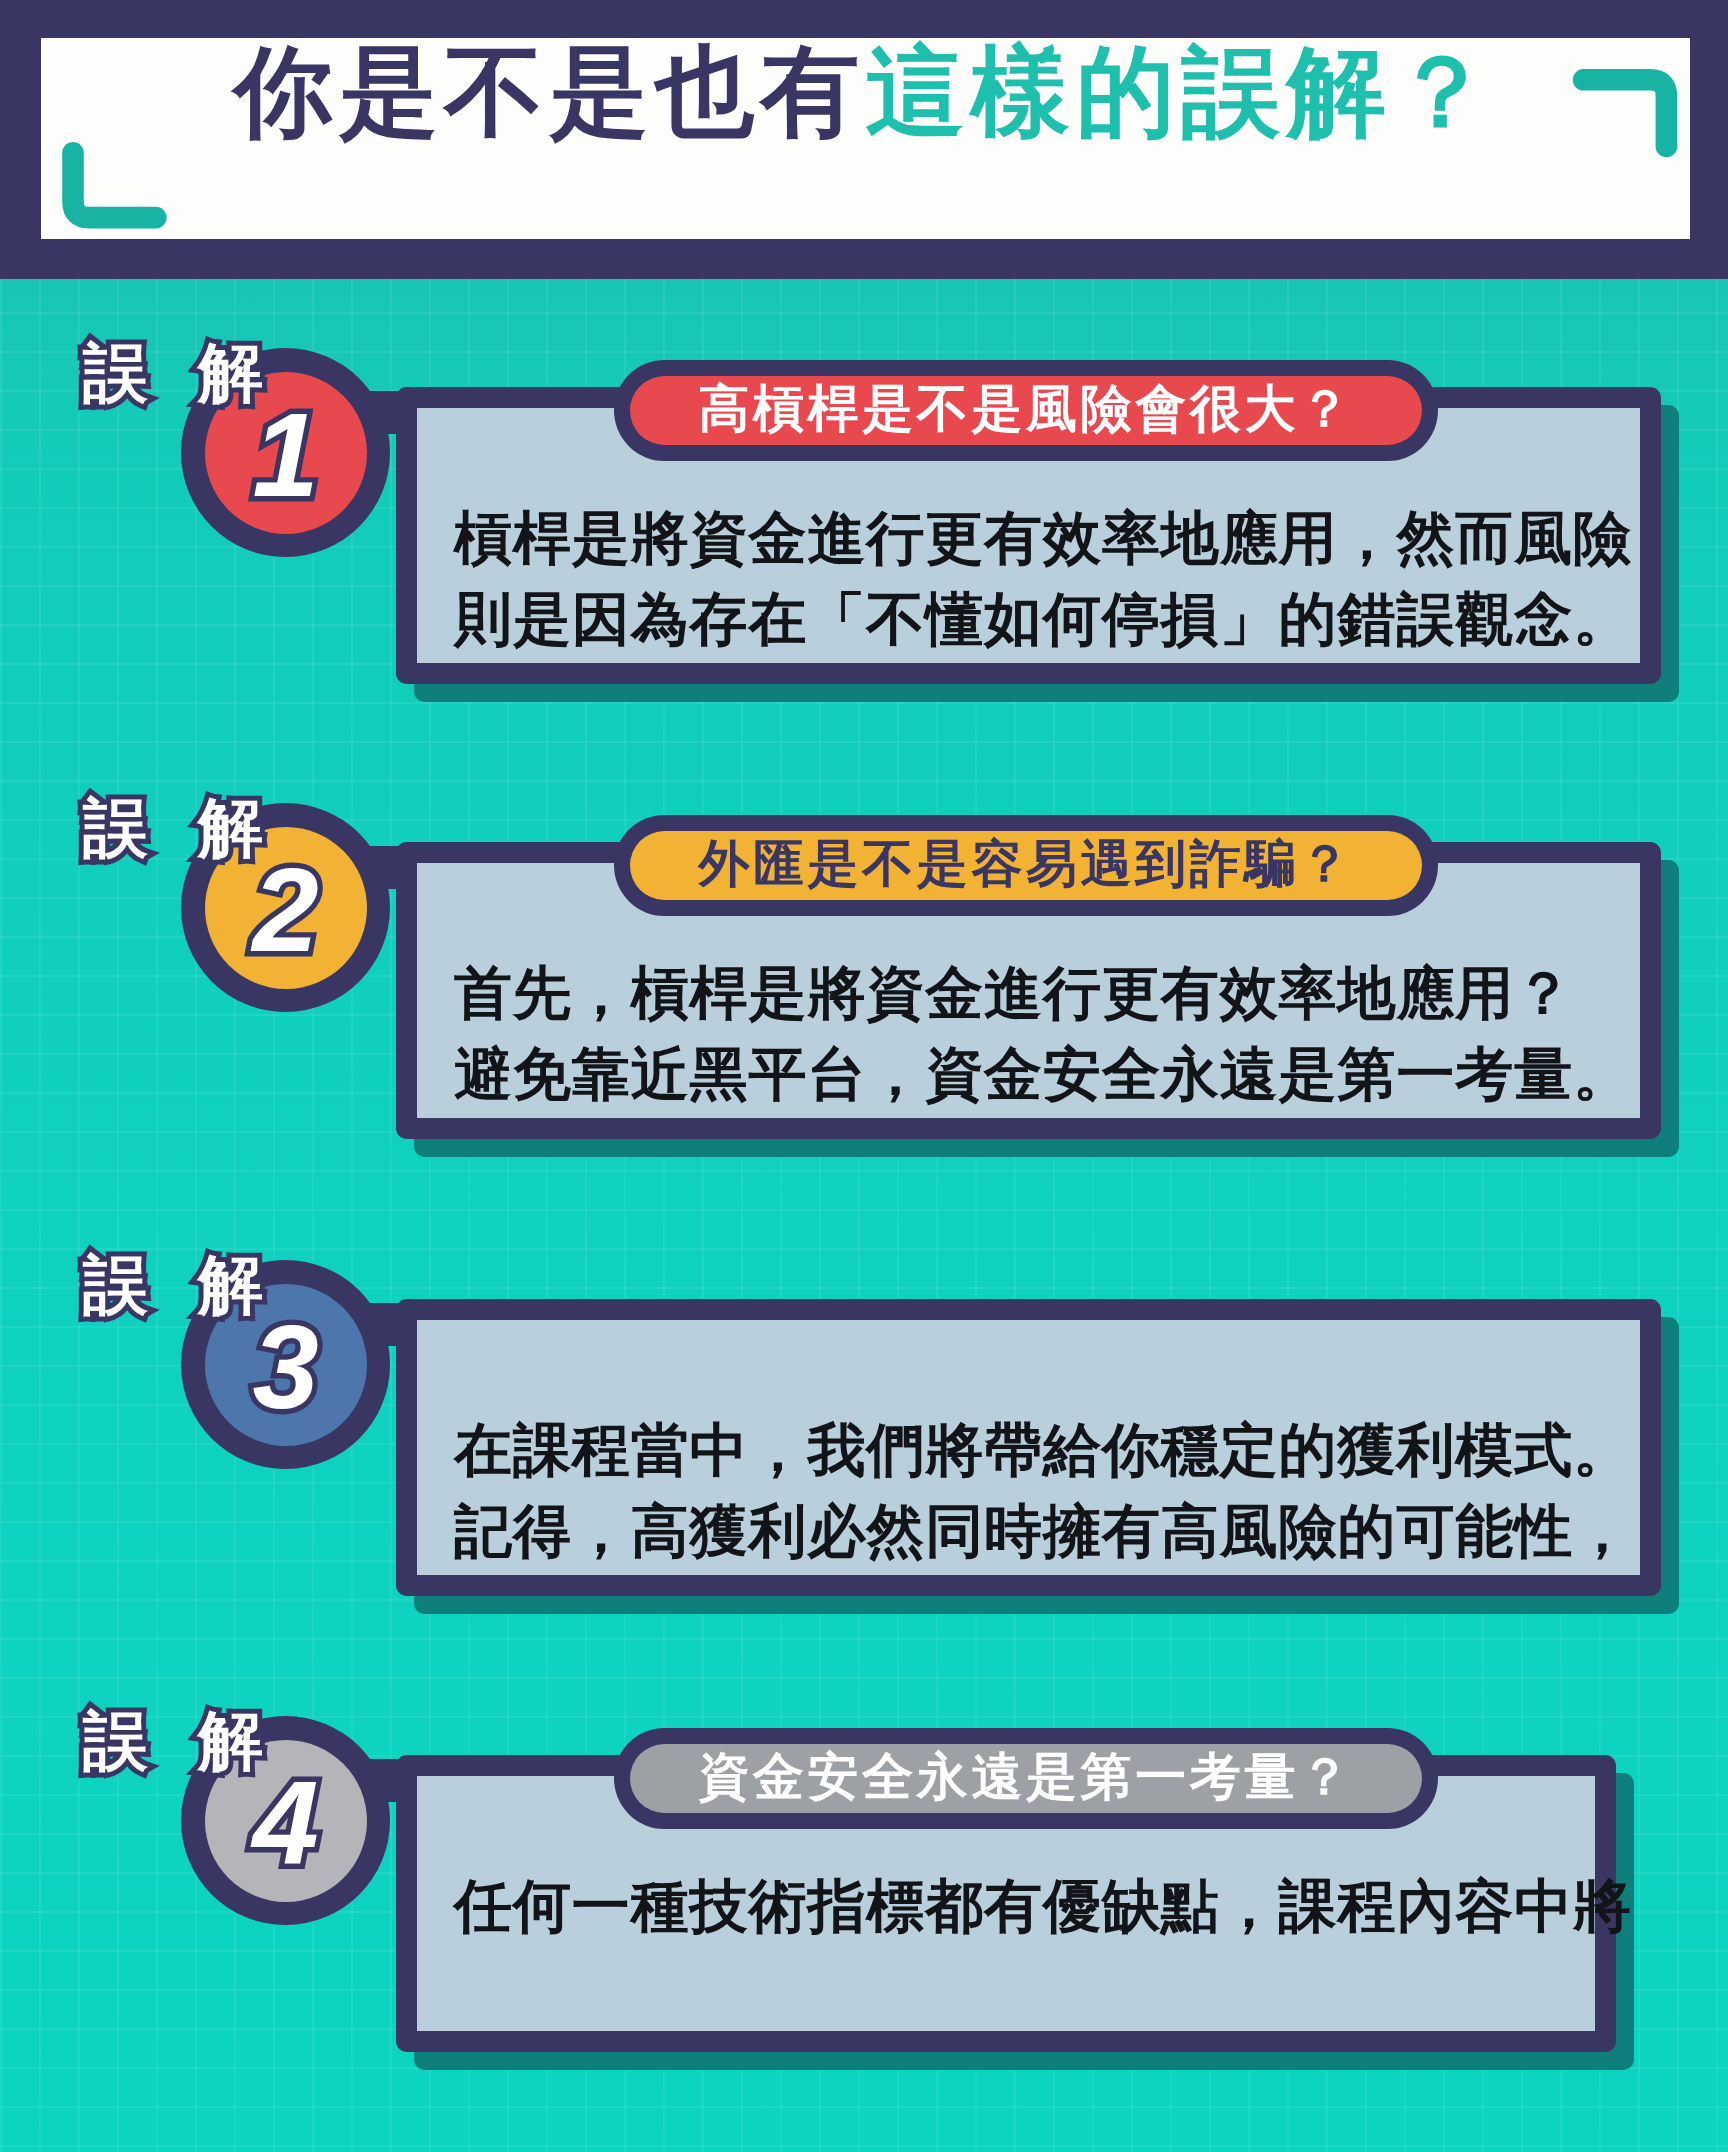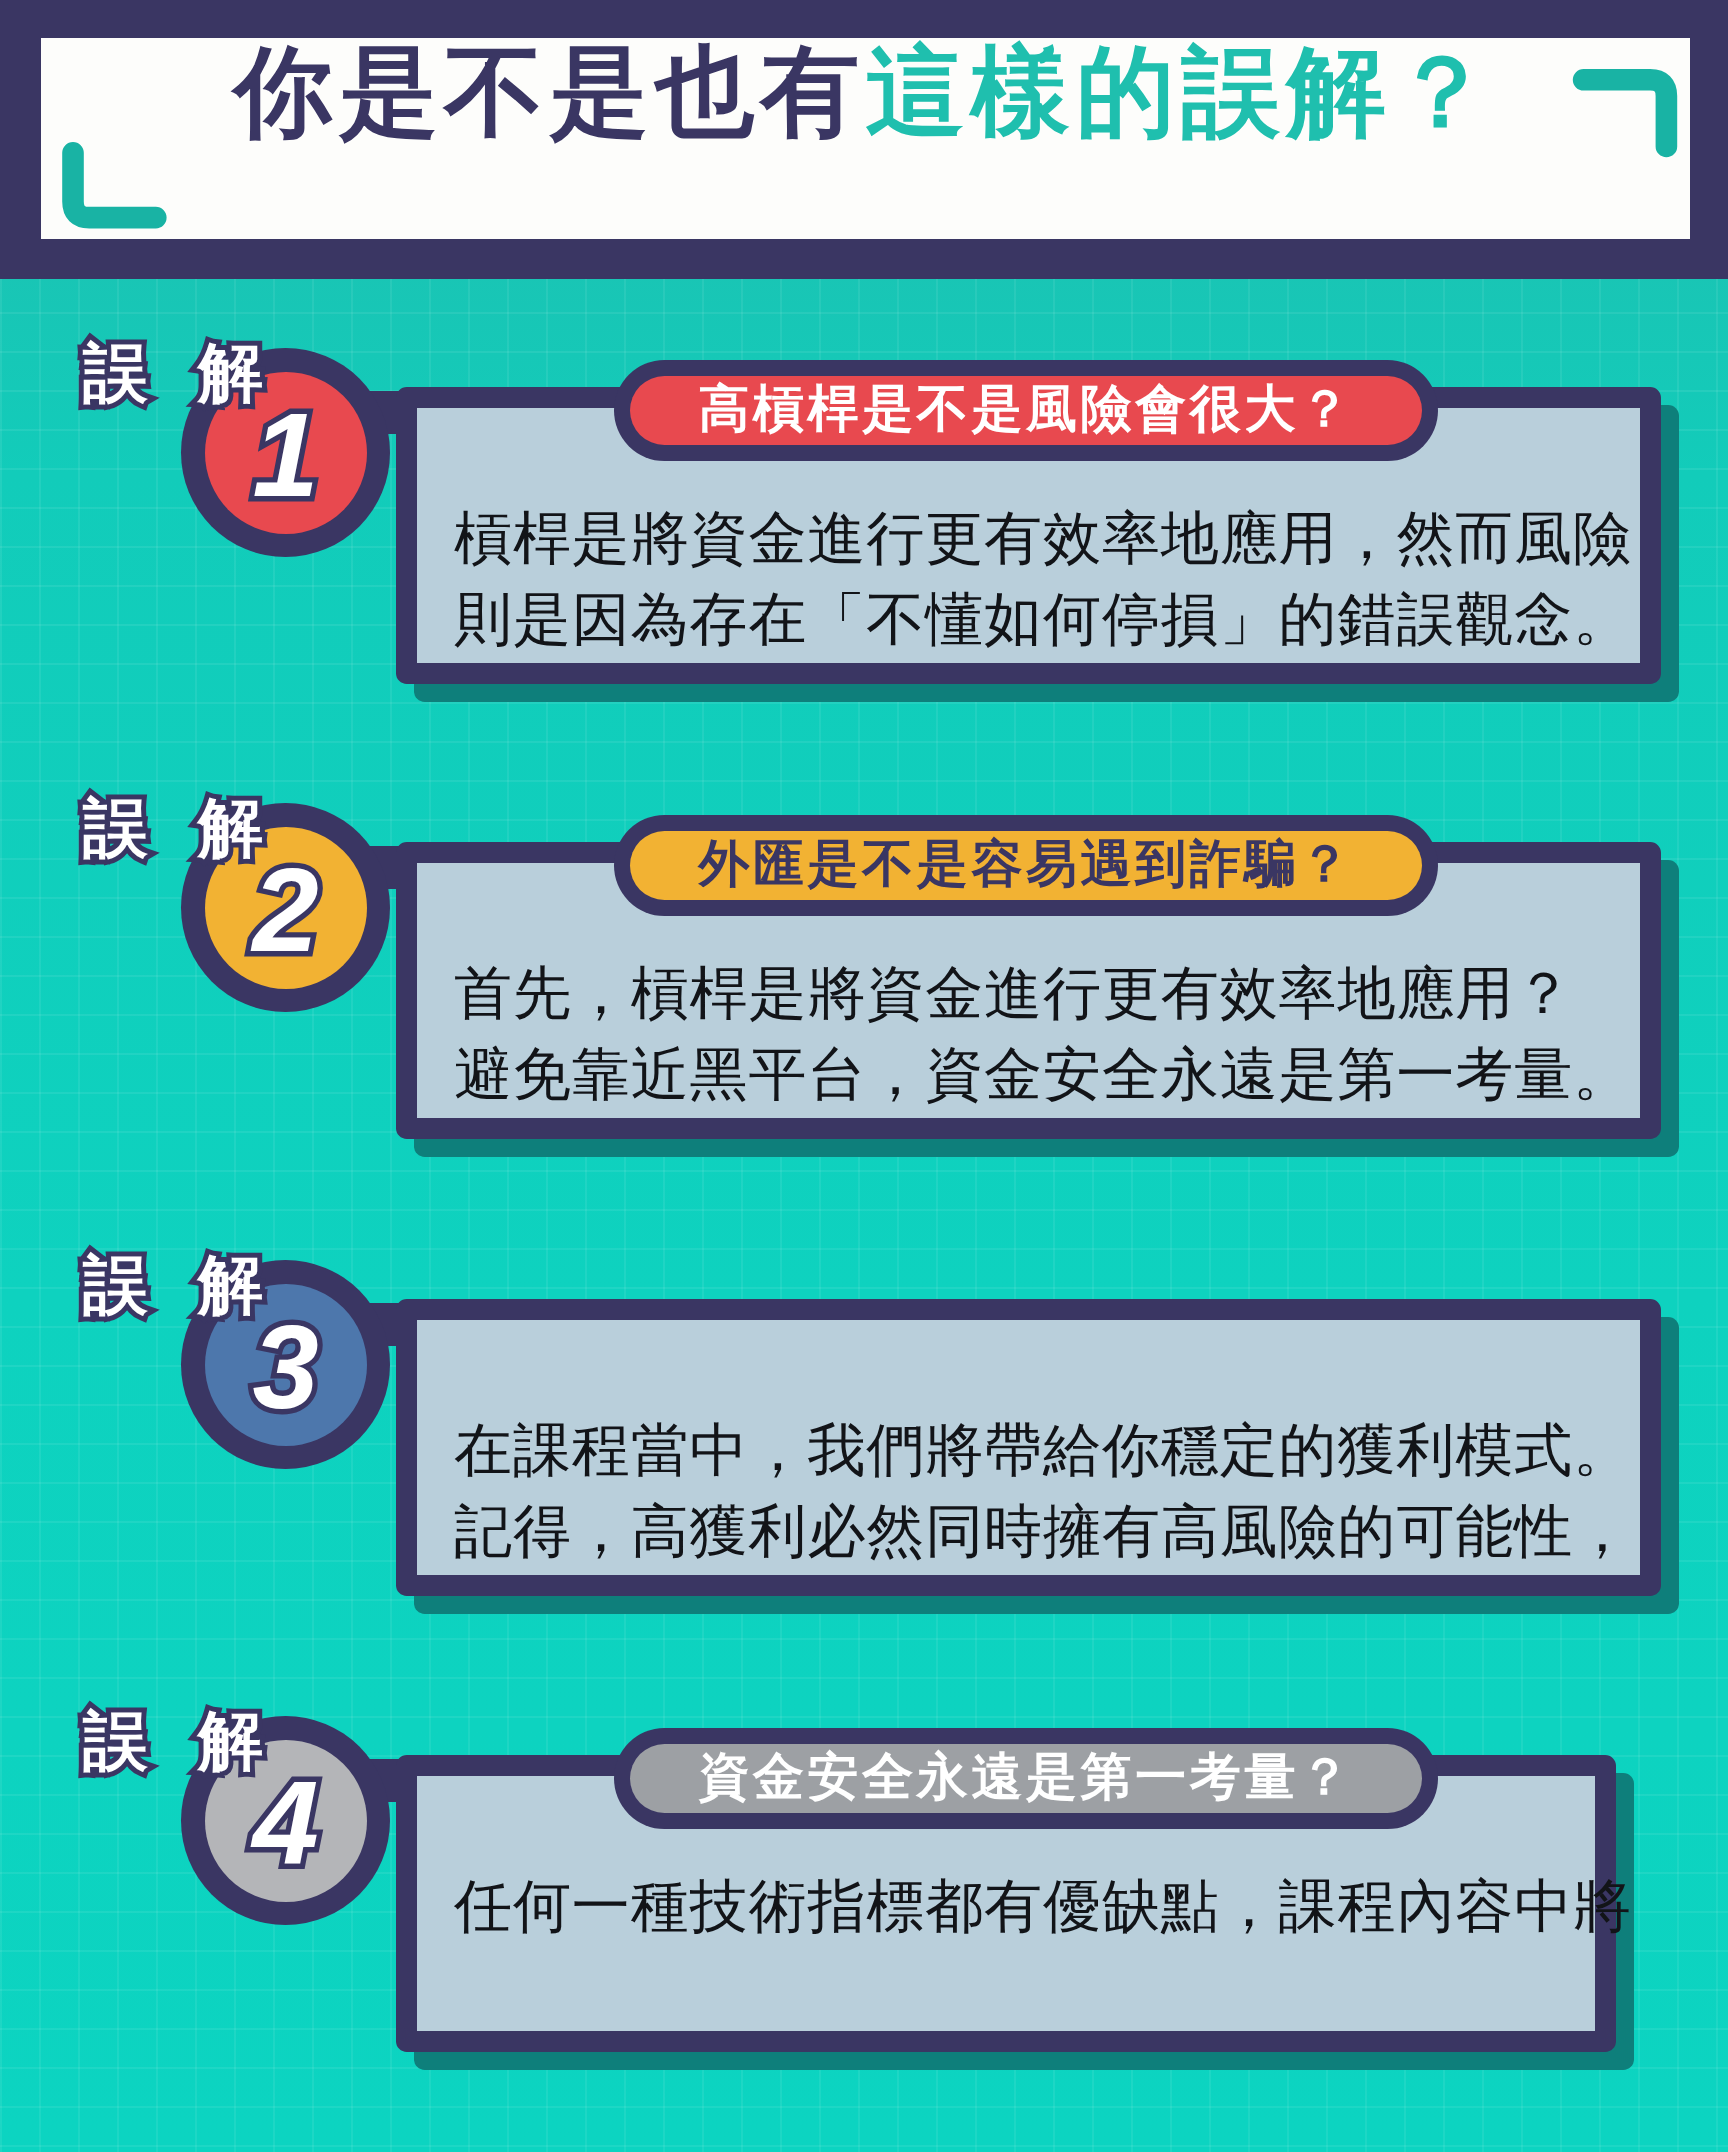--- a/index.html
+++ b/index.html
@@ -64,21 +64,21 @@
     font-size:119px;font-weight:900;font-style:italic;color:#FFFFFF;line-height:1;
     -webkit-text-stroke:10.8px #3A3663;paint-order:stroke fill;transform:translateY(1.8px);
   }
   .tag{
     position:absolute;left:83px;top:-20px;
     font-size:65px;font-weight:900;color:#FFFFFF;letter-spacing:16px;line-height:1;white-space:nowrap;
     -webkit-text-stroke:10px #3A3663;paint-order:stroke fill;
   }
   .body-text{
     position:absolute;left:455px;top:132px;width:1197px;
-    font-size:58px;font-weight:400;color:#121418;letter-spacing:0.9px;
+    font-size:58px;font-weight:700;color:#121418;letter-spacing:0.9px;
     line-height:81px;white-space:nowrap;
   }
 </style>
 </head>
 <body>
 
 <div class="canvas">
   <div class="grid-overlay"></div>
 
   <div class="header-bar">

